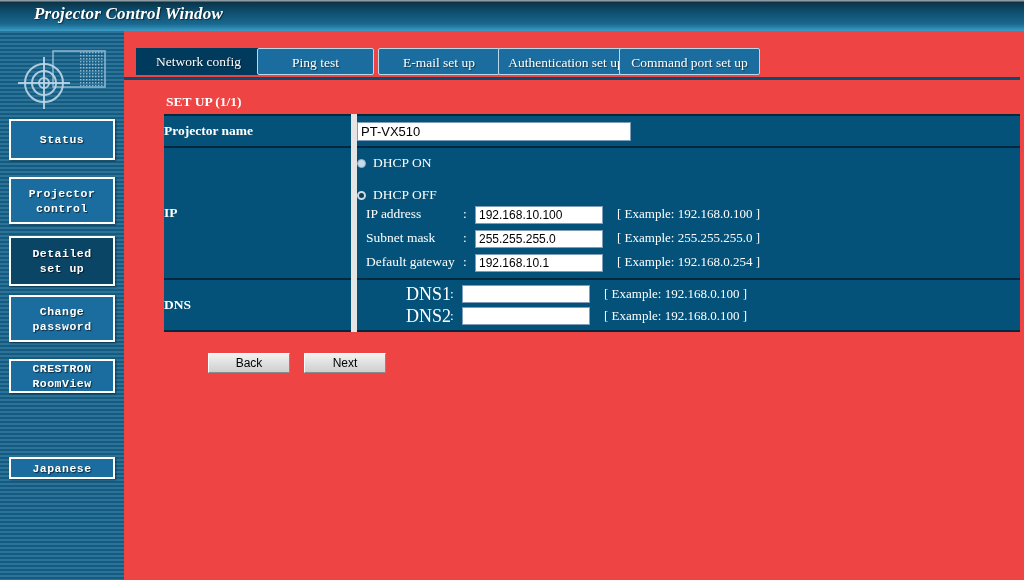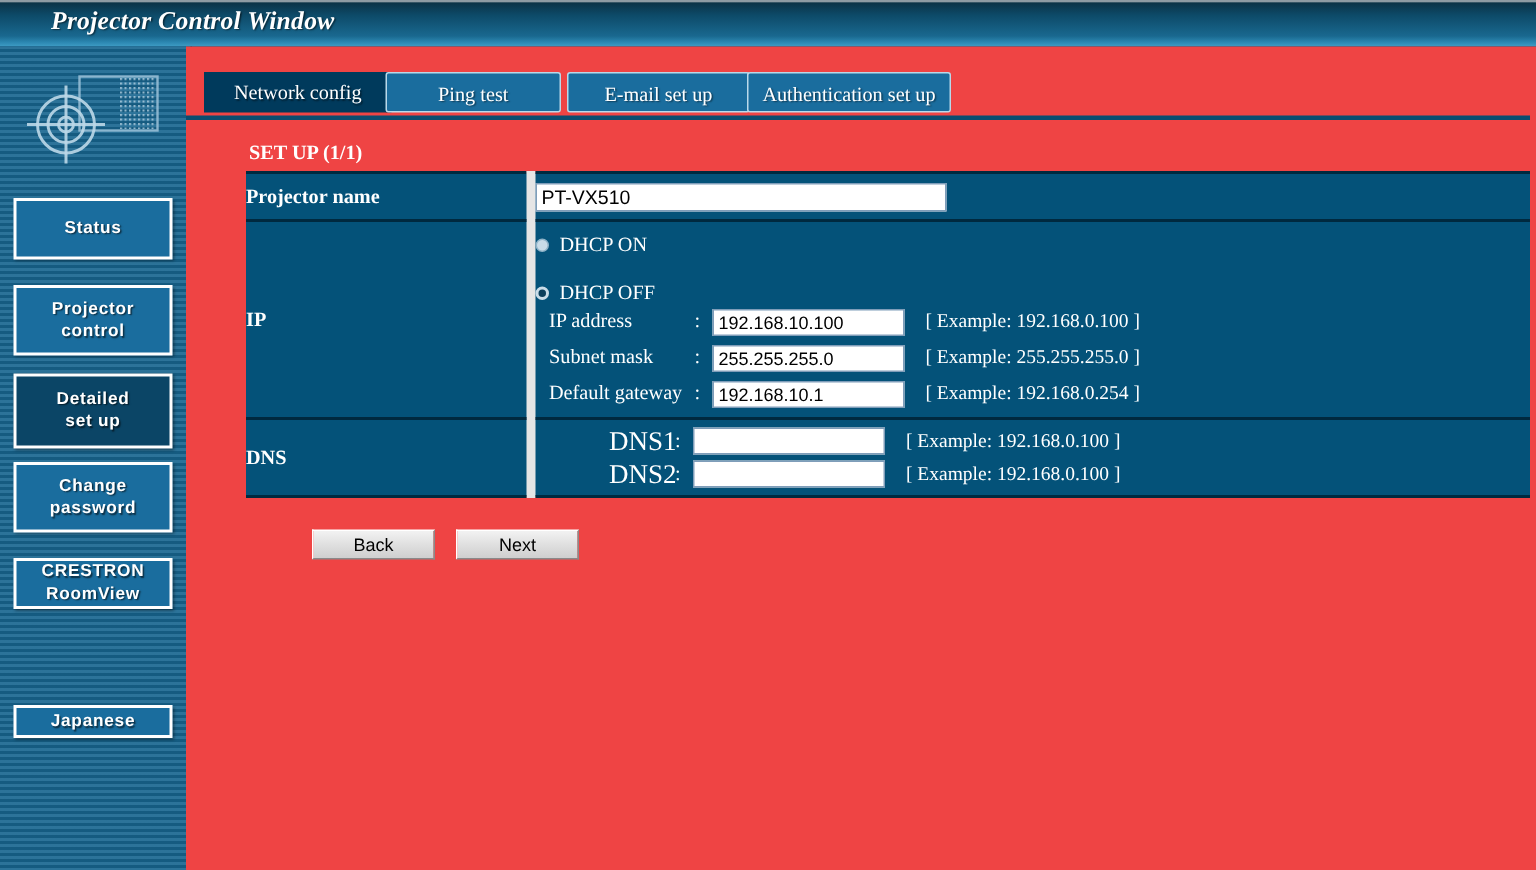--- a/index.html
+++ b/index.html
@@ -62,34 +62,33 @@
     left: 8px; top: 6px;
     width: 112px; height: 82px;
   }
   .side-btn {
     position: absolute;
     left: 9px;
     width: 106px;
     border: 2px solid #ffffff;
     background: #1a6d9e;
     color: #ffffff;
-    font-family: Liberation Sans, sans-serif;
+    font-family: Liberation Mono, monospace;
     font-weight: bold;
     font-size: 11.5px;
     line-height: 15px;
     text-align: center;
     box-sizing: border-box;
     box-shadow: 1px 1px 2px rgba(0,0,0,.45);
     letter-spacing: 0.5px;
     text-shadow: 1px 1px 1px rgba(0,0,0,.6);
     display: flex;
     align-items: center;
     justify-content: center;
     cursor: pointer;
-    margin-top: 13px;
   }
   .side-btn.active { background: #0b4566; }
   #btn-status           { top: 88px;  height: 41px; }
   #btn-projector-control{ top: 146px; height: 47px; }
   #btn-detailed-setup   { top: 205px; height: 50px; }
   #btn-change-password  { top: 264px; height: 47px; }
   #btn-crestron         { top: 328px; height: 34px; }
   #btn-japanese         { top: 426px; height: 22px; }
 
   
@@ -317,20 +316,23 @@
       <span>Network config</span>
     </div>
     <div class="tab inactive" style="left:133px; width:117px;">
       <span>Ping test</span>
     </div>
     <div class="tab inactive" style="left:254px; width:122px;">
       <span>E-mail set up</span>
     </div>
     <div class="tab inactive" style="left:374px; width:136px;">
       <span>Authentication set up</span>
+    </div>
+    <div class="tab inactive" style="left:495px; width:141px;">
+      <span>Command port set up</span>
     </div>
   </div>
   <div id="tabs-underline"></div>
 
   <div id="setup-heading">SET UP (1/1)</div>
 
   <table id="form-table">
     <tbody>
 
       <tr class="row-name">

